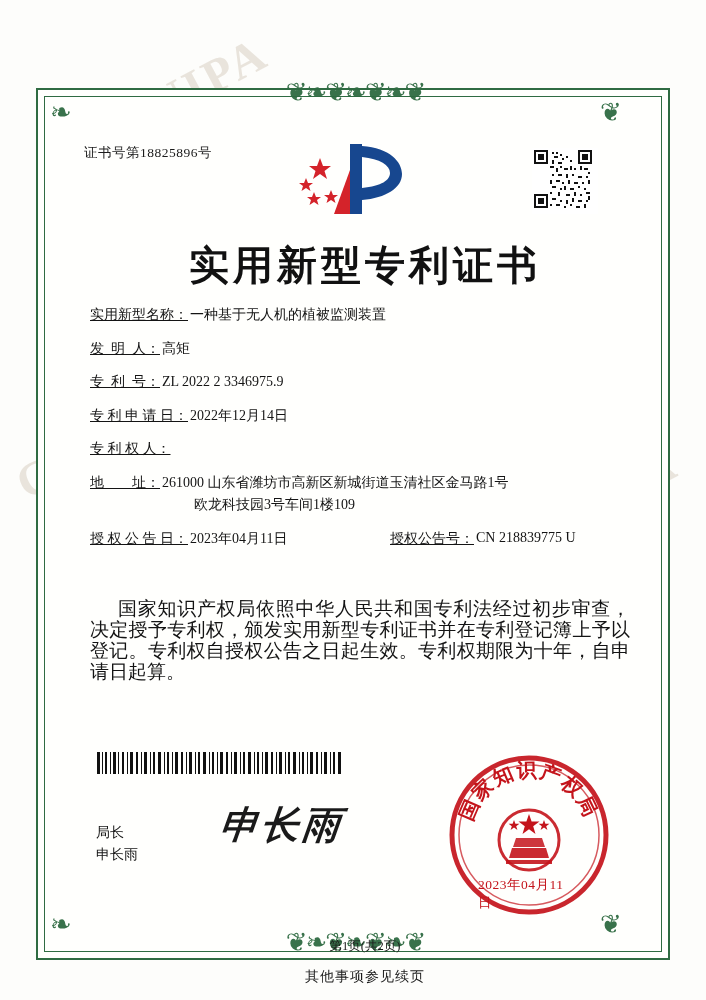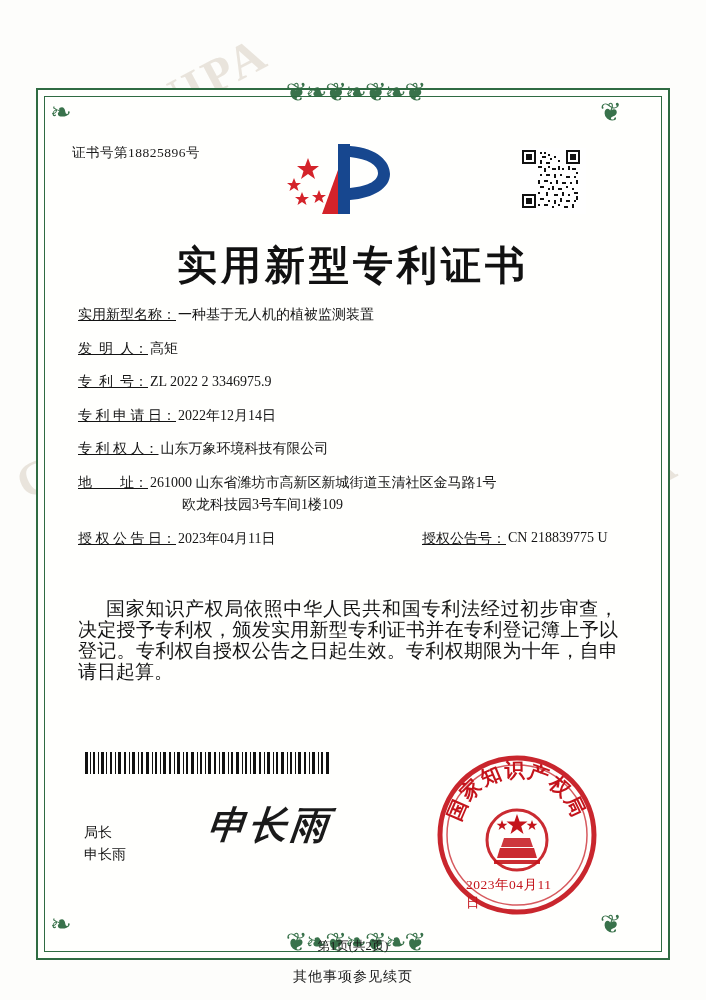--- a/index.html
+++ b/index.html
@@ -67,21 +67,21 @@
     pointer-events: none;
     z-index: 0;
   }
   .wm1 { left: 110px; top: 60px;  font-size: 48px; transform: rotate(-28deg); }
   .wm2 { left: 400px; top: 180px; font-size: 48px; transform: rotate(-28deg); }
   .wm3 { left: 10px;  top: 420px; font-size: 48px; transform: rotate(-28deg); }
   .wm4 { left: 520px; top: 470px; font-size: 48px; transform: rotate(-28deg); }
   .wm5 { left: 120px; top: 650px; font-size: 48px; transform: rotate(-28deg); }
   .wm6 { left: 430px; top: 760px; font-size: 48px; transform: rotate(-28deg); }
 
-  .content { position: absolute; left: 0; top: 0; width: 560px; height: 1000px; z-index: 2; }
+  .content { position: absolute; left: 12px; top: 0; width: 560px; height: 1000px; z-index: 2; }
 
   
   .cert-no {
     position: absolute;
     left: 72px; top: 144px;
     font-size: 13.5px;
     color: #1b1b1b;
     letter-spacing: .5px;
   }
 
@@ -133,21 +133,21 @@
     margin-left: 2px;
     flex: 1 1 auto;
   }
   .addr-cont {
     margin-left: 104px;
     margin-top: -11px;
     margin-bottom: 15.5px;
     font-size: 14px;
     color: #141414;
   }
-  .row-split { display: flex; gap: 44px; }
+  .row-split { display: flex; }
   .row-split .left { flex: 0 0 300px; display: flex; }
   .row-split .right { display: flex; }
 
   
   .para {
     position: absolute;
     left: 78px;
     width: 540px;
     font-size: 19px;
     line-height: 21px;
@@ -354,21 +354,20 @@
         <span class="val">ZL 2022 2 3346975.9</span>
       </div>
 
       <div class="row">
         <span class="lbl">专 利 申 请 日：</span>
         <span class="val">2022年12月14日</span>
       </div>
 
       <div class="row">
         <span class="lbl">专 利 权 人：</span>
-        <span class="val">山东万象环境科技有限公司</span>
       </div>
 
       <div class="row">
         <span class="lbl">地        址：</span>
         <span class="val">261000 山东省潍坊市高新区新城街道玉清社区金马路1号</span>
       </div>
       <div class="addr-cont">欧龙科技园3号车间1楼109</div>
 
       <div class="row row-split">
         <span class="left">

